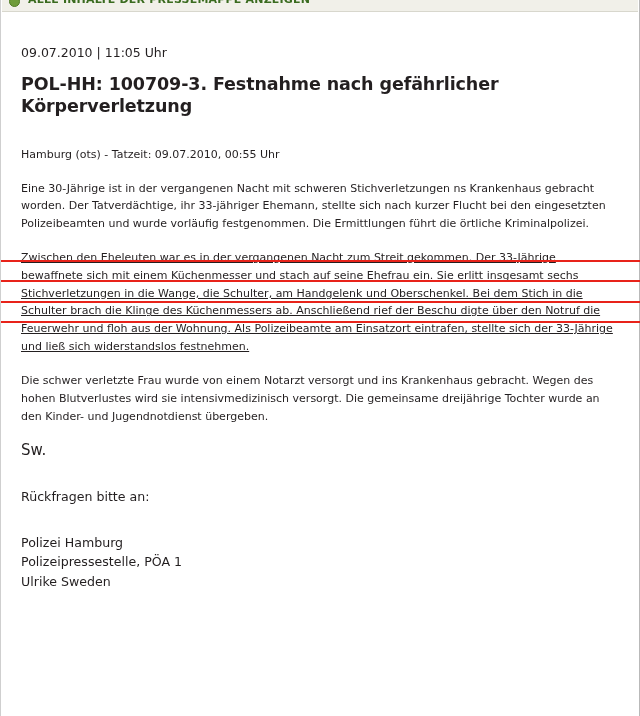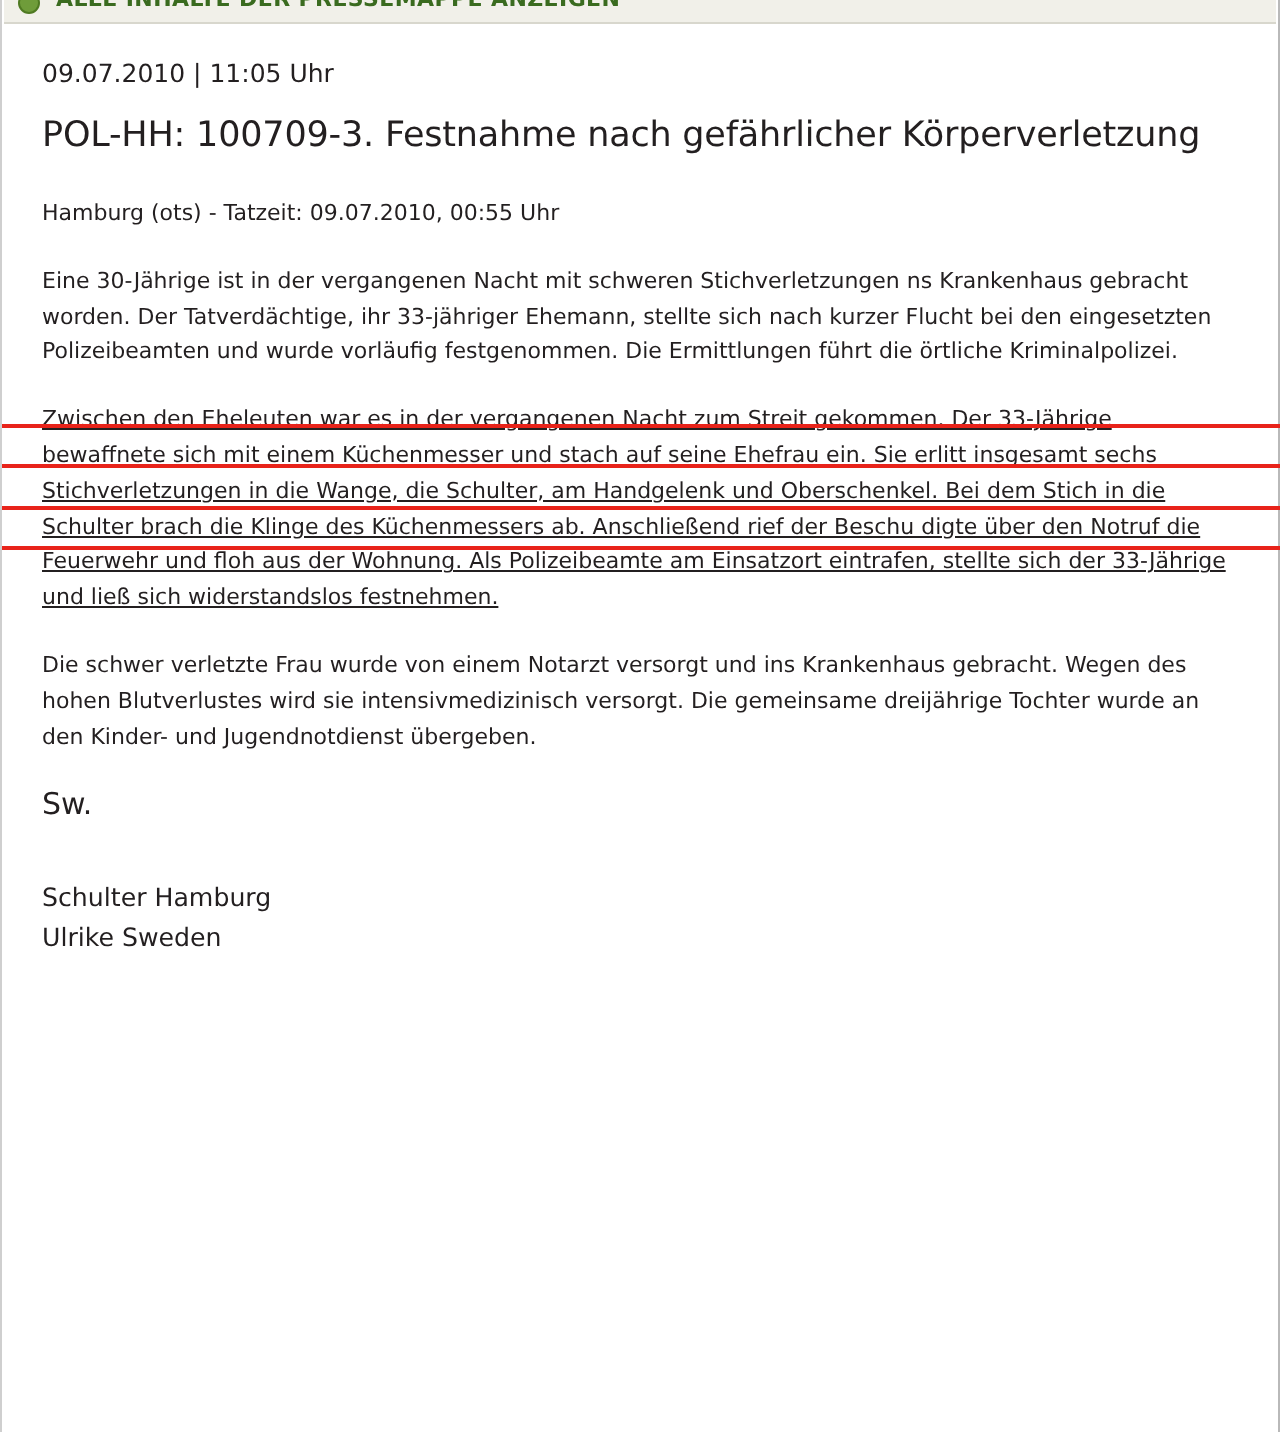--- a/index.html
+++ b/index.html
@@ -55,33 +55,33 @@
     background: #6f9c3a;
     border: 1px solid #4f7a22;
     box-sizing: border-box;
   }
   .content {
     position: absolute;
     left: 0;
     top: 11px;
     right: 0;
     bottom: 0;
-    padding: 12px 22px 0 20px;
+    padding: 28px 22px 0 20px;
     box-sizing: border-box;
   }
   .meta {
     font-size: 12.5px;
     color: #231f20;
     margin: 6px 0 14px 0;
   }
   h1.headline {
     font-size: 17.5px;
-    font-weight: normal;
+    font-weight: bold;
     line-height: 1.25;
-    margin: 0 0 18px 0;
+    margin: 0 0 28px 0;
     color: #231f20;
     letter-spacing: -0.1px;
   }
   p.para {
     font-size: 11px;
     line-height: 1.62;
     margin: 0 0 16px 0;
     color: #231f20;
   }
   .sig {
@@ -135,21 +135,23 @@
       <span class="marker" style="left:-20px; width:640px; top:31px;"></span>
       <span class="marker" style="left:-20px; width:640px; top:52px;"></span>
       <span class="marker" style="left:-20px; width:640px; top:72px;"></span>
     </div>
 
     <p class="para">Die schwer verletzte Frau wurde von einem Notarzt versorgt und ins Krankenhaus gebracht. Wegen des hohen Blutverlustes wird sie intensivmedizinisch versorgt. Die gemeinsame dreijährige Tochter wurde an den Kinder- und Jugendnotdienst übergeben.</p>
 
 
     <p class="sig">Sw.</p>
 
+    <p class="contact-line">Rückfragen bitte an:</p>
 
     <div class="contact-block" style="margin-top:26px;">
-      <div class="contact-line">Schulter Hamburg</div>
+      <div class="contact-line">Polizei Hamburg</div>
+      <div class="contact-line">Polizeipressestelle, PÖA 1</div>
       <div class="contact-line">Ulrike Sweden</div>
 
     </div>
 
   </div>
 </div>
 
 </body></html>

